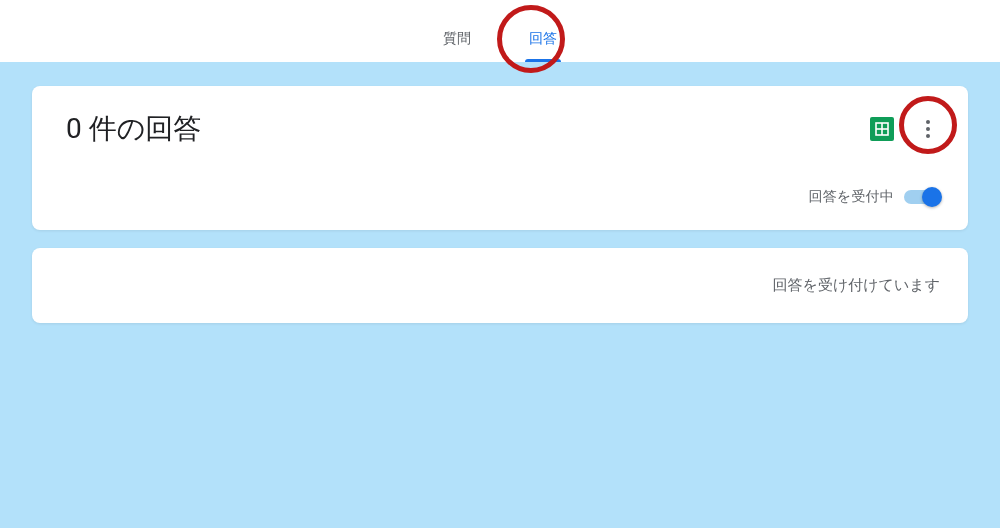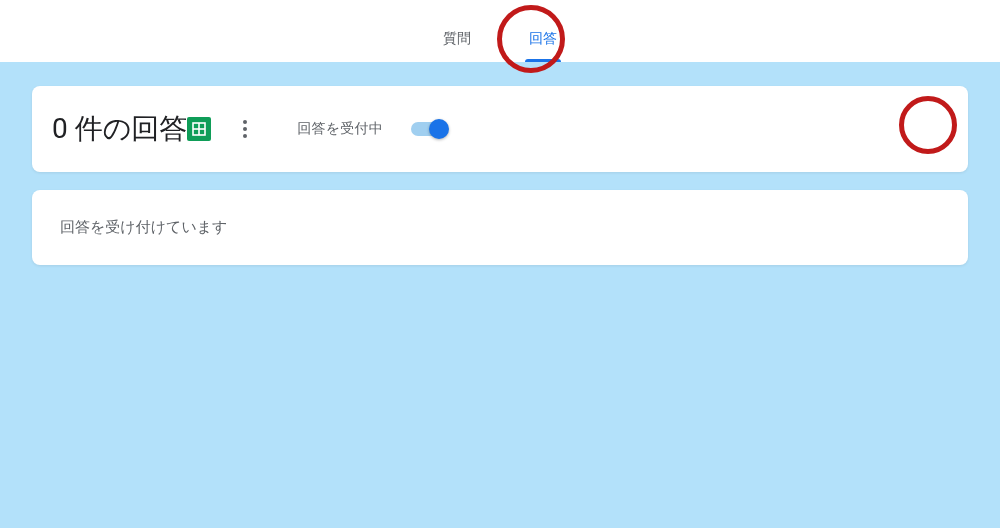--- a/index.html
+++ b/index.html
@@ -56,23 +56,23 @@
     }
     .card {
       background: #ffffff;
       border-radius: 8px;
       margin: 0 auto;
       width: 100%;
       max-width: 936px;
       box-shadow: 0 1px 3px rgba(0,0,0,0.08);
     }
     .card-main {
-      padding: 24px 28px 24px 20px;
-      display: flex;
-      flex-direction: row;
+      padding: 24px 28px 24px 34px;
+      display: flex;
+      flex-direction: column;
       gap: 40px;
     }
     .header-row {
       display: flex;
       align-items: center;
       justify-content: space-between;
     }
     .responses-title {
       font-size: 28px;
       color: #202124;
@@ -110,21 +110,21 @@
     .dot {
       width: 4px;
       height: 4px;
       background: #5f6368;
       border-radius: 50%;
     }
     .toggle-row {
       display: flex;
       align-items: center;
       justify-content: flex-end;
-      gap: 28px;
+      gap: 10px;
     }
     .toggle-label {
       font-size: 14px;
       color: #5f6368;
       letter-spacing: 0.2px;
     }
     .toggle {
       width: 36px;
       height: 14px;
       background: #a0cff0;
@@ -138,21 +138,21 @@
       height: 20px;
       background: #1a73e8;
       border-radius: 50%;
       top: -3px;
       right: -2px;
       box-shadow: 0 1px 3px rgba(0,0,0,0.3);
     }
     .card-secondary {
       margin-top: 18px;
       padding: 28px;
-      text-align: left;
+      text-align: right;
     }
     .accepting-text {
       font-size: 15px;
       color: #5f6368;
     }
     .annot-circle {
       position: absolute;
       border: 5px solid #c11a1a;
       border-radius: 50%;
       pointer-events: none;

